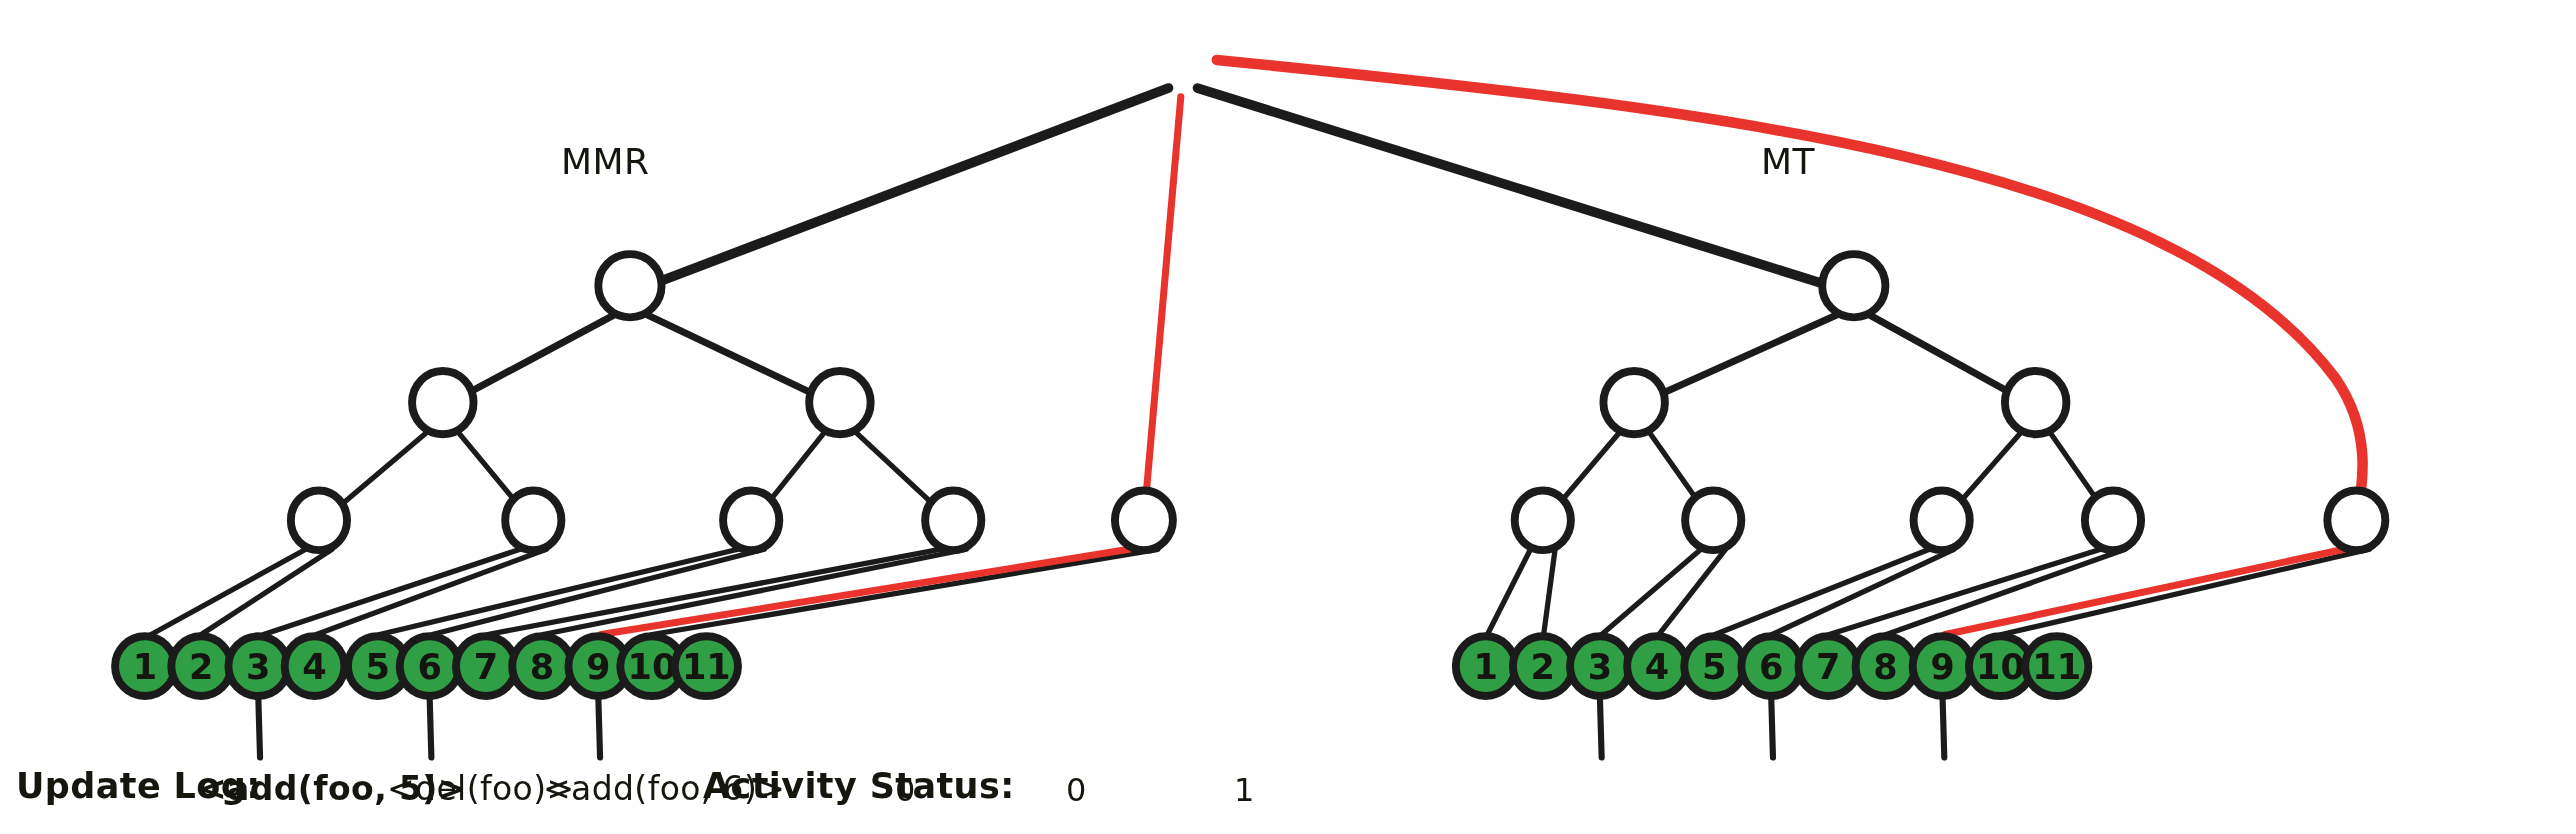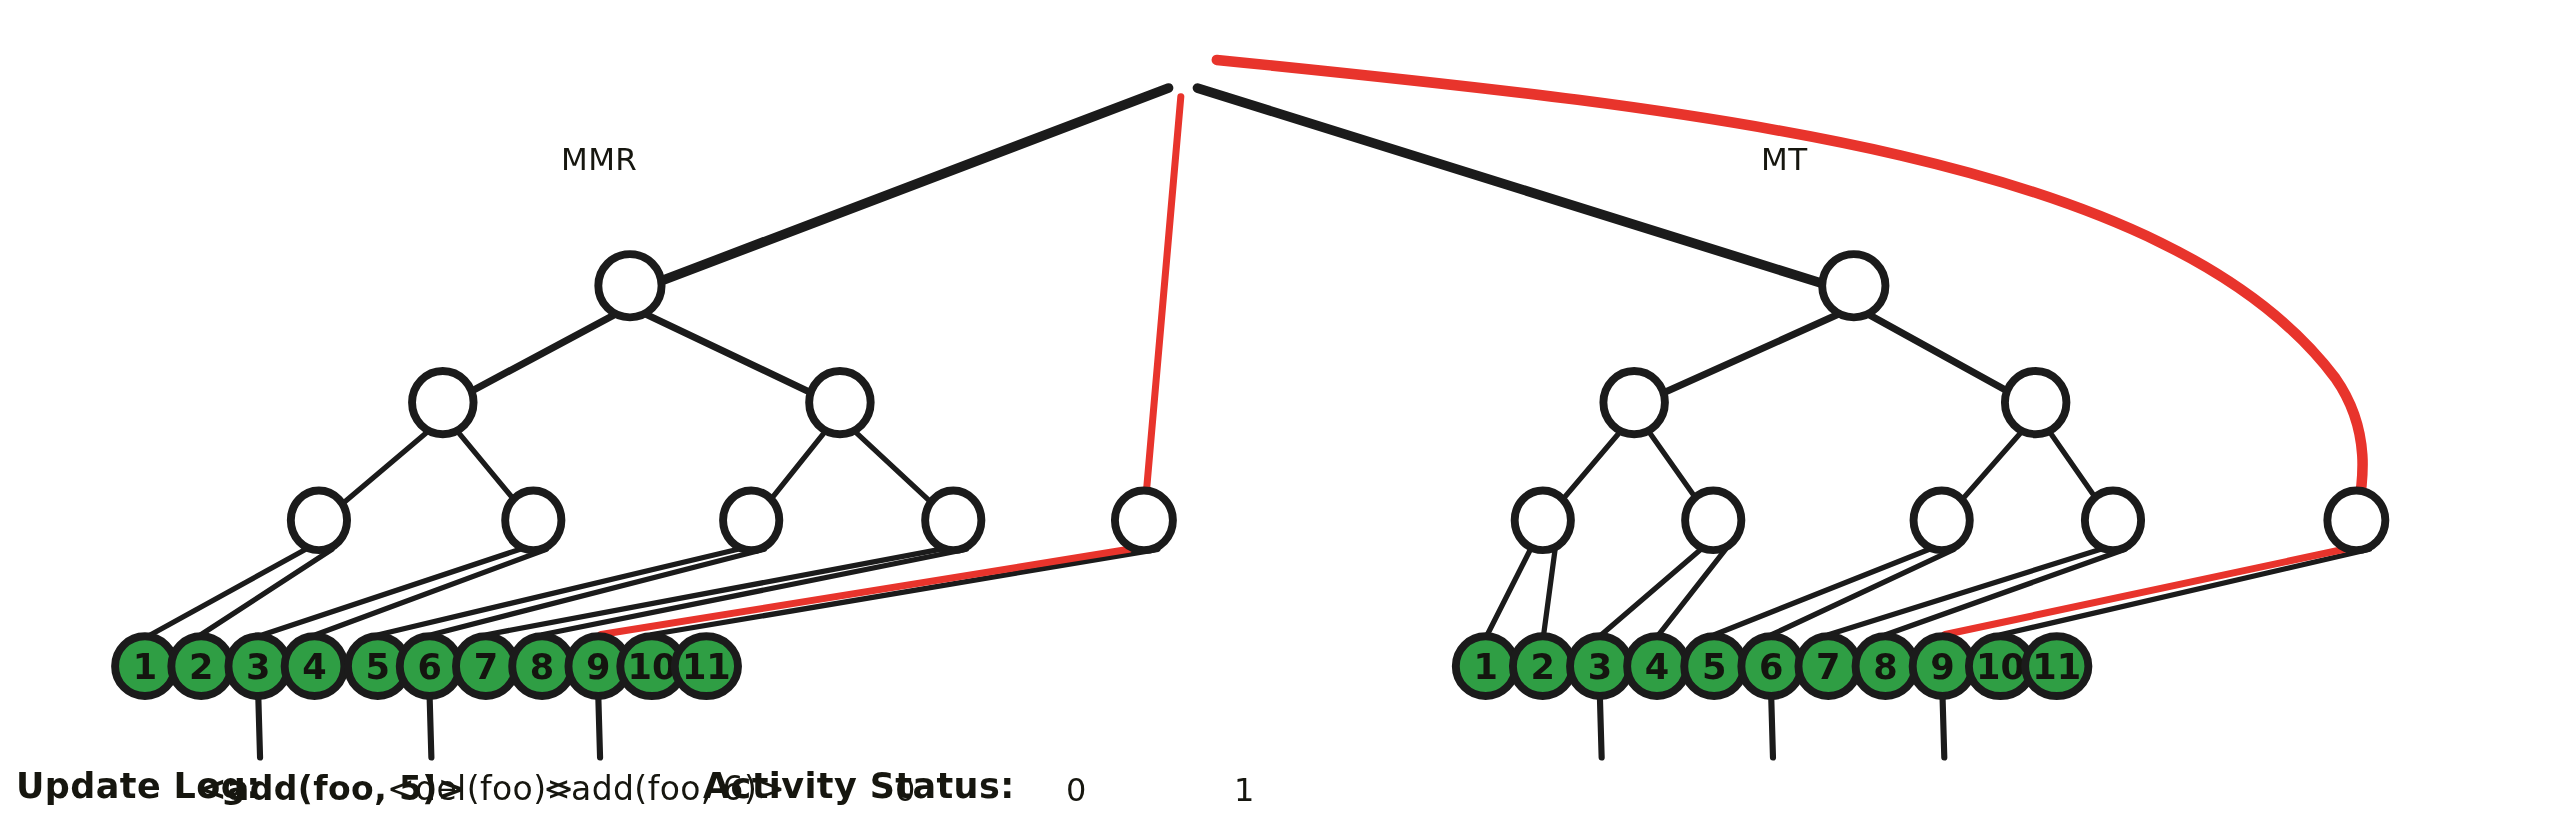--- a/index.html
+++ b/index.html
@@ -63,21 +63,21 @@
     stroke-linecap: round;
   }
   .hand-text {
     position: absolute;
     font-family: "DejaVu Sans", sans-serif;
     color: #16160f;
     white-space: nowrap;
     letter-spacing: 0.4px;
   }
   .tree-tag {
-    font-size: 31px;
+    font-size: 36px;
     font-weight: 500;
   }
   .caption {
     font-size: 35px;
     font-weight: 700;
   }
   .log-entry {
     font-size: 33px;
     font-weight: 500;
   }

